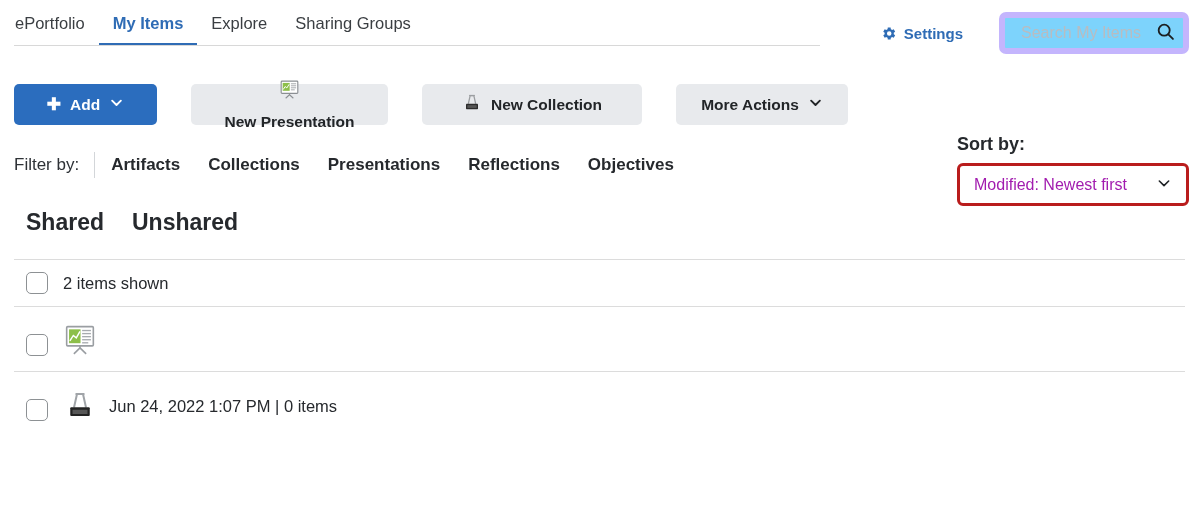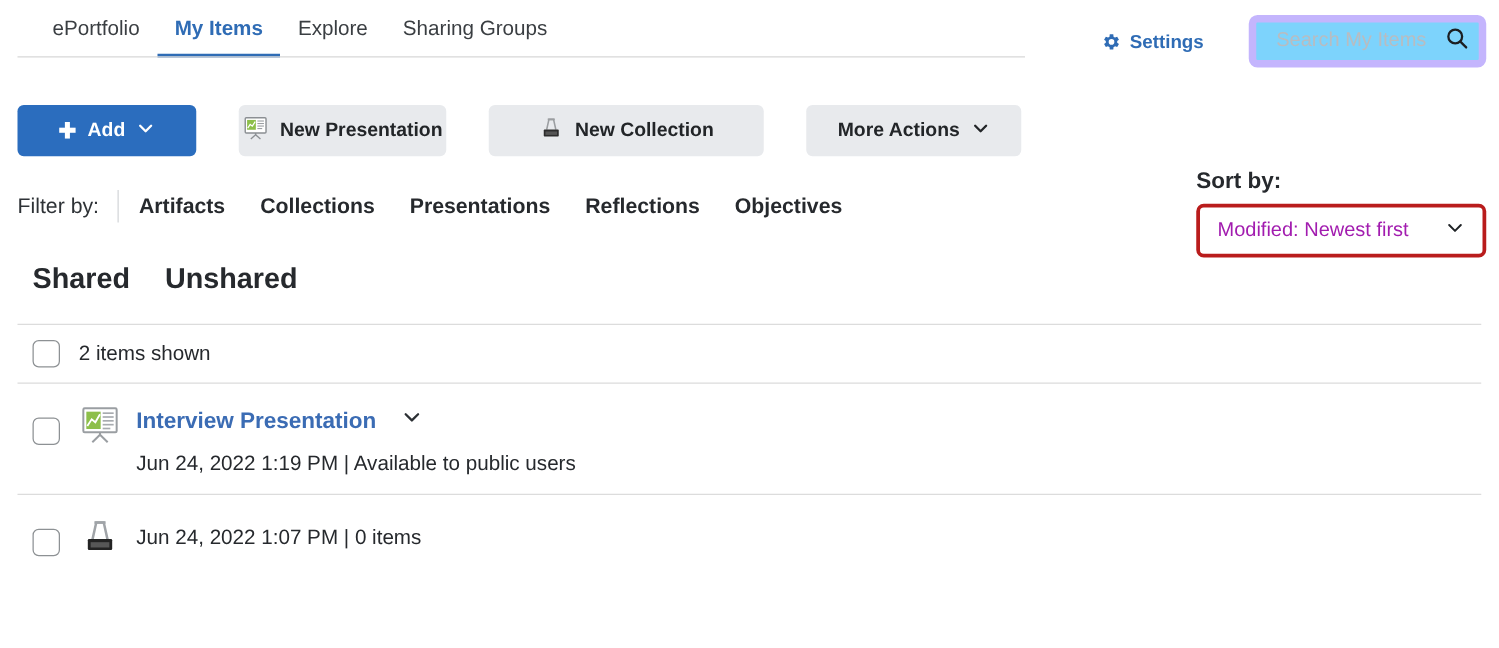--- a/index.html
+++ b/index.html
@@ -19,21 +19,21 @@
   
   .topbar {
     position: relative;
     height: 48px;
     display: flex;
     align-items: flex-start;
   }
   .nav-tabs {
     display: flex;
     align-items: center;
-    padding-left: 28px;
+    padding-left: 1px;
     height: 46px;
     gap: 0px;
   }
   .nav-tab {
     font-size: 16.5px;
     color: #3a3e42;
     padding: 0 14px;
     line-height: 46px;
     height: 46px;
     box-sizing: border-box;
@@ -122,21 +122,21 @@
   }
   .btn-primary {
     background: #2b6dbe;
     color: #ffffff;
     width: 143px;
   }
   .btn-secondary {
     background: #e8eaed;
     color: #222528;
   }
-  #new-presentation-button { width: 166px; }
+  #new-presentation-button { width: 197px; flex-direction: column; }
   #new-collection-button { width: 220px; }
   #more-actions-button { width: 172px; }
 
   .plus-icon { font-size: 17px; line-height: 1; font-weight: bold; }
   .chev { display:inline-block; }
 
   
   .filter-row {
     margin-top: 27px;
     padding-left: 14px;
@@ -405,31 +405,20 @@
           <rect x="13.6" y="6.7" width="6.6" height="1"></rect>
         <rect x="13.6" y="9" width="6.6" height="1"></rect>
           <rect x="13.6" y="11.3" width="6.6" height="1"></rect>
         <rect x="13.6" y="13.6" width="4.6" height="1"></rect>
       </g>
       <line x1="12" y1="16.4" x2="12" y2="18" stroke="#9a9ea2" stroke-width="1.2"></line>
       <line x1="12" y1="17.9" x2="7.4" y2="22.4" stroke="#9a9ea2" stroke-width="1.2"></line>
       <line x1="12" y1="17.9" x2="16.6" y2="22.4" stroke="#9a9ea2" stroke-width="1.2"></line>
     </svg>
   </div>
-  <div class="item-body">
-    <div class="item-title-line">
-      <span class="item-title">Interview Presentation</span>
-      <span class="chev">
-        <svg width="17" height="17" viewBox="0 0 24 24" fill="none" stroke="#2c3034" stroke-width="2.6" stroke-linecap="round" stroke-linejoin="round">
-            <polyline points="5,9 12,16 19,9"></polyline>
-          </svg>
-      </span>
-    </div>
-    <div class="item-meta">Jun 24, 2022 1:19 PM | Available to public users</div>
-  </div>
 </div>
 
 <div class="hr"></div>
 
 <div class="item-row">
   <div class="checkbox item-cb"></div>
   <div class="item-icon">
     <svg width="30" height="34" viewBox="0 0 24 24">
       <path d="M7.2 14 L9.6 3.2 h4.8 l2.4 10.8" fill="none" stroke="#a0a4a8" stroke-width="1.6"></path>
       <line x1="8.4" y1="3.2" x2="15.6" y2="3.2" stroke="#a0a4a8" stroke-width="1.6"></line>

